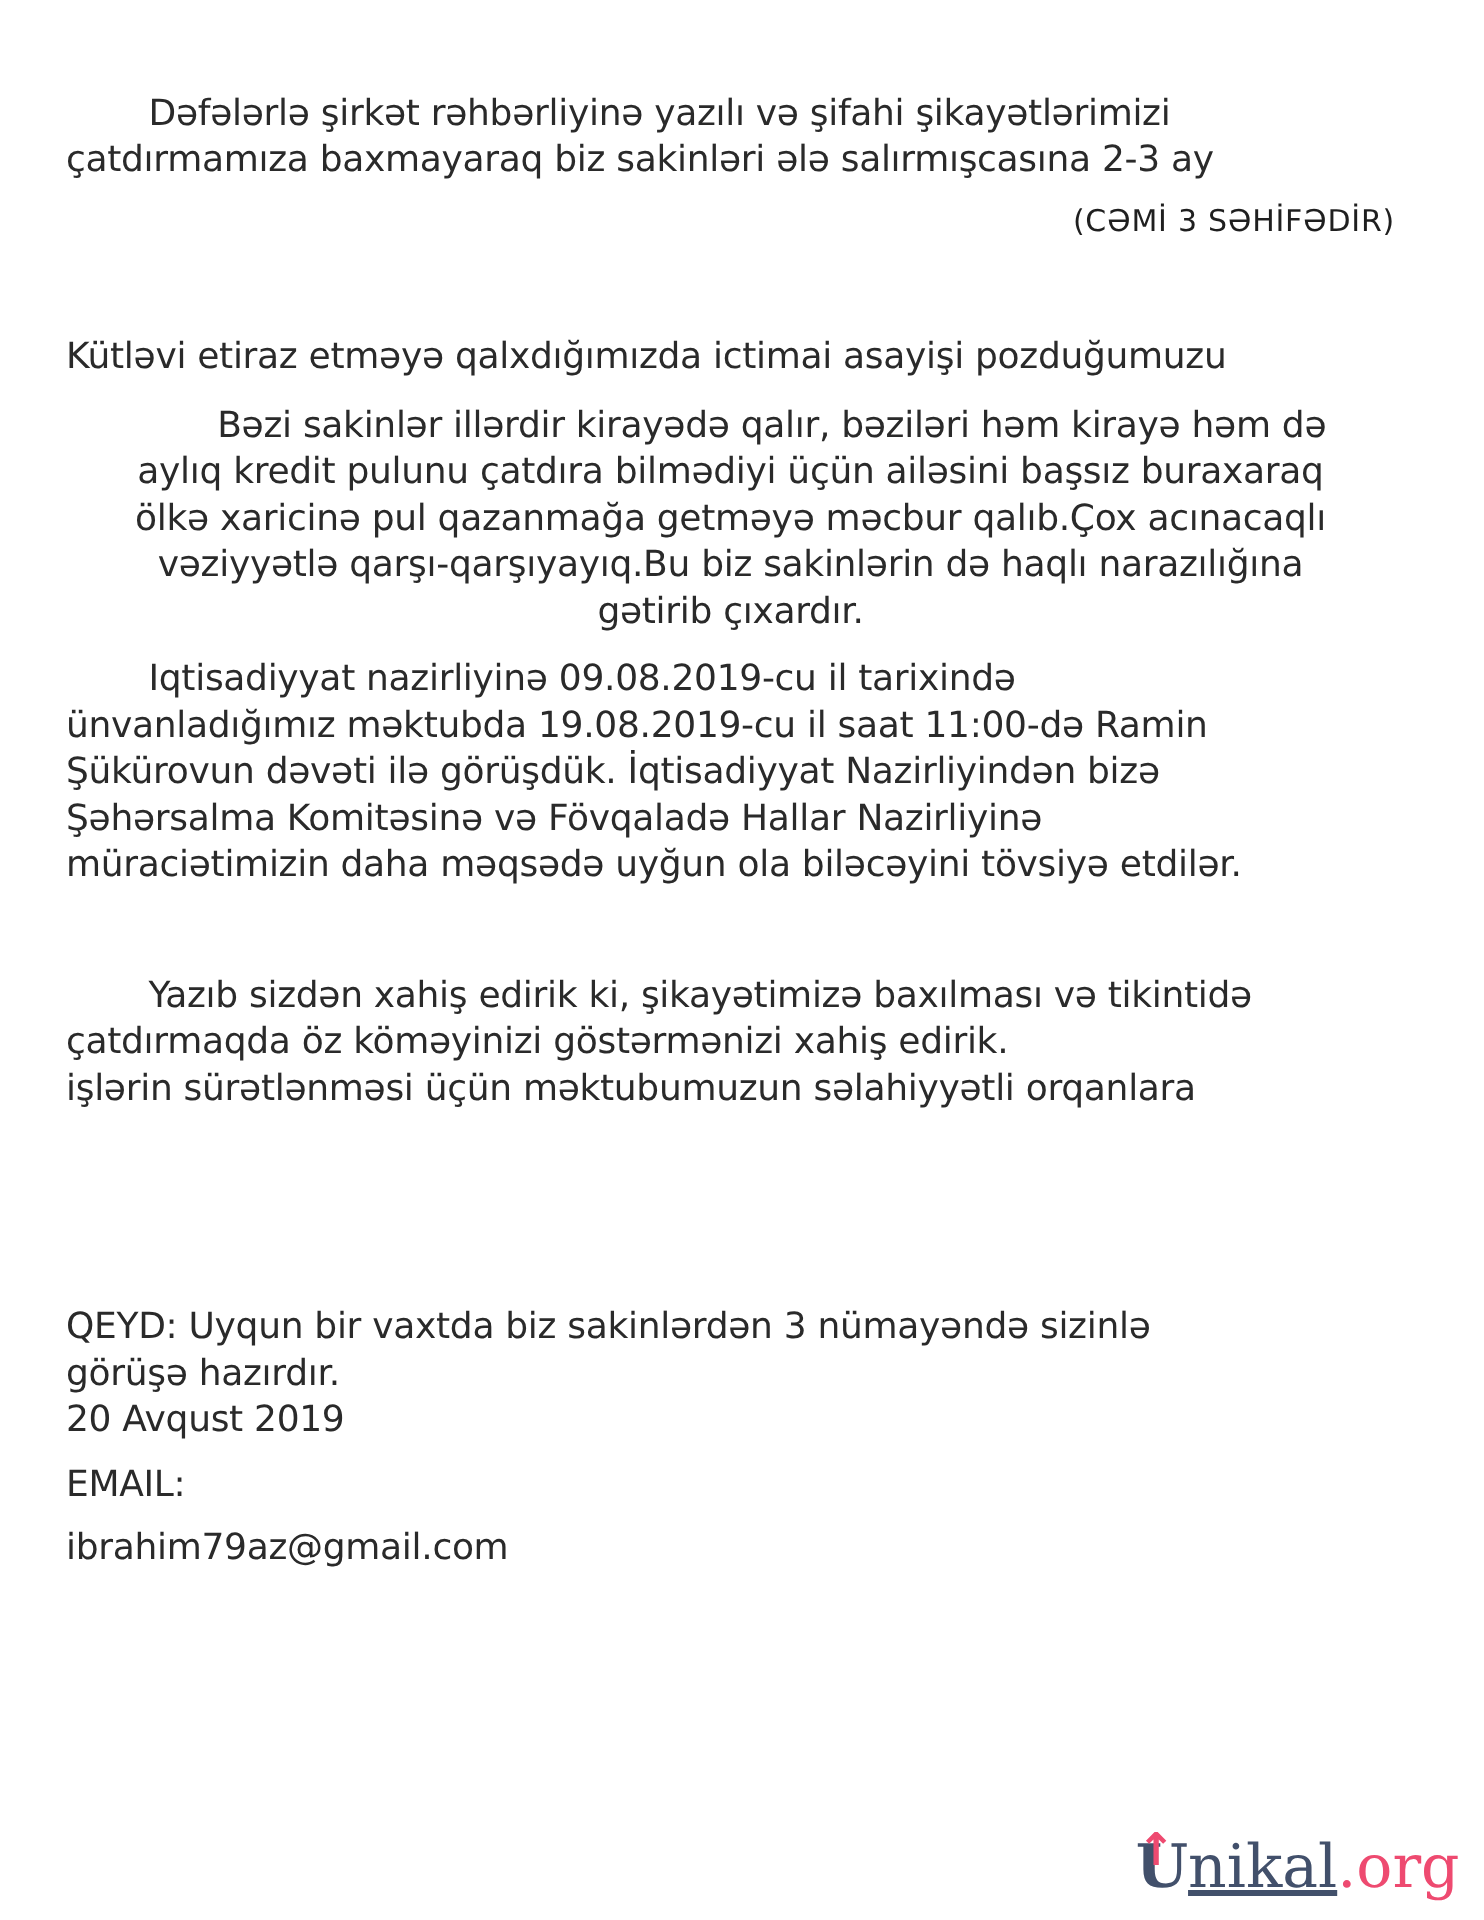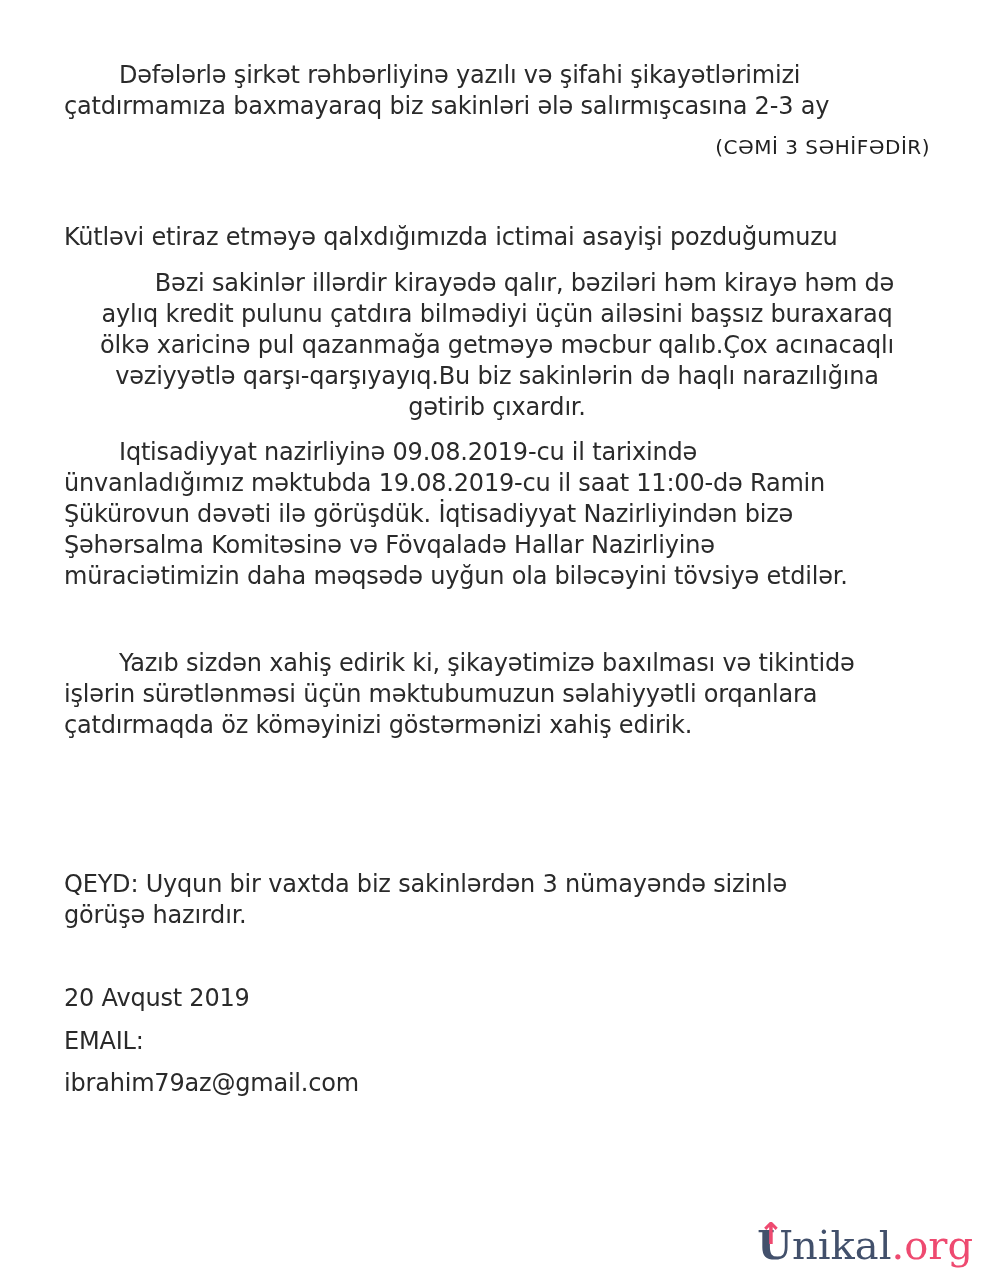--- a/index.html
+++ b/index.html
@@ -7,21 +7,21 @@
     --logo-slate:#42506b;
     --logo-pink:#ee4a70;
     --page-bg:#ffffff;
   }
   *{margin:0;padding:0;box-sizing:border-box;}
   html,body{background:#ffffff;}
   .page{
     position:relative;
     width:989px;height:1280px;
     background:var(--page-bg);
-    padding:60px 59px 0 64px;
+    padding:60px 59px 0 44px;
     overflow:hidden;
     font-family:"DejaVu Sans","Liberation Sans",sans-serif;
     color:var(--text-color);
   }
   .para{font-size:24px;line-height:31px;letter-spacing:-0.2px;}
   .para .line{display:block;white-space:nowrap;}
   .para.indent .line.first{padding-left:55px;}
   .page-header{margin-top:10px;text-align:right;}
   .page-num{
     font-size:27px;font-weight:700;line-height:34px;
@@ -30,36 +30,36 @@
   .page-total{
     font-size:20px;font-weight:400;line-height:30px;
     letter-spacing:0.5px;color:#1f1f1f;
   }
   .mt-body{margin-top:60px;}
   .mt-para{margin-top:15px;text-align:center;}
   .mt-para2{margin-top:14px;}
   .mt-big{margin-top:56px;}
   .mt-note{margin-top:128px;}
   .footer-line{font-size:24px;line-height:31px;letter-spacing:-0.2px;white-space:nowrap;}
-  .date-line{margin-top:52px;}
+  .date-line{}
   .email-label{margin-top:12px;}
   .email-addr{margin-top:11px;}
   .logo{
     position:absolute;right:16px;bottom:14px;
     font-family:"DejaVu Serif","Liberation Serif",serif;
     font-size:40px;line-height:42px;white-space:nowrap;
   }
   .logo-u-wrap{position:relative;display:inline-block;}
   .logo-u{color:var(--logo-slate);font-weight:700;}
   .logo-arrow{
     position:absolute;left:1px;top:-11px;
     color:var(--logo-pink);font-size:30px;font-weight:700;
     font-family:"DejaVu Sans","Liberation Sans",sans-serif;
   }
-  .logo-rest{color:var(--logo-slate);}
+  .logo-rest{color:var(--logo-slate);text-decoration:underline;}
   .logo-suffix{color:var(--logo-pink);}
 </style>
 </head>
 <body>
 
 <div class="page">
 
   <p class="para indent">
     <span class="line first">Dəfələrlə şirkət rəhbərliyinə yazılı və şifahi şikayətlərimizi</span>
     <span class="line">çatdırmamıza baxmayaraq biz sakinləri ələ salırmışcasına 2-3 ay</span>
@@ -84,22 +84,22 @@
   <p class="para indent mt-para2">
     <span class="line first">Iqtisadiyyat nazirliyinə 09.08.2019-cu il tarixində</span>
     <span class="line">ünvanladığımız məktubda 19.08.2019-cu il saat 11:00-də Ramin</span>
     <span class="line">Şükürovun dəvəti ilə görüşdük. İqtisadiyyat Nazirliyindən bizə</span>
     <span class="line">Şəhərsalma Komitəsinə və Fövqaladə Hallar Nazirliyinə</span>
     <span class="line">müraciətimizin daha məqsədə uyğun ola biləcəyini tövsiyə etdilər.</span>
   </p>
 
   <p class="para indent mt-big">
     <span class="line first">Yazıb sizdən xahiş edirik ki, şikayətimizə baxılması və tikintidə</span>
+    <span class="line">çatdırmaqda öz köməyinizi göstərmənizi xahiş edirik.</span>
     <span class="line">işlərin sürətlənməsi üçün məktubumuzun səlahiyyətli orqanlara</span>
-    <span class="line">çatdırmaqda öz köməyinizi göstərmənizi xahiş edirik.</span>
   </p>
 
   <p class="para mt-note">
     <span class="line">QEYD: Uyqun bir vaxtda biz sakinlərdən 3 nümayəndə sizinlə</span>
     <span class="line">görüşə hazırdır.</span>
   </p>
 
   <div class="footer-line date-line">20 Avqust 2019</div>
   <div class="footer-line email-label">EMAIL:</div>
   <div class="footer-line email-addr">ibrahim79az@gmail.com</div>

